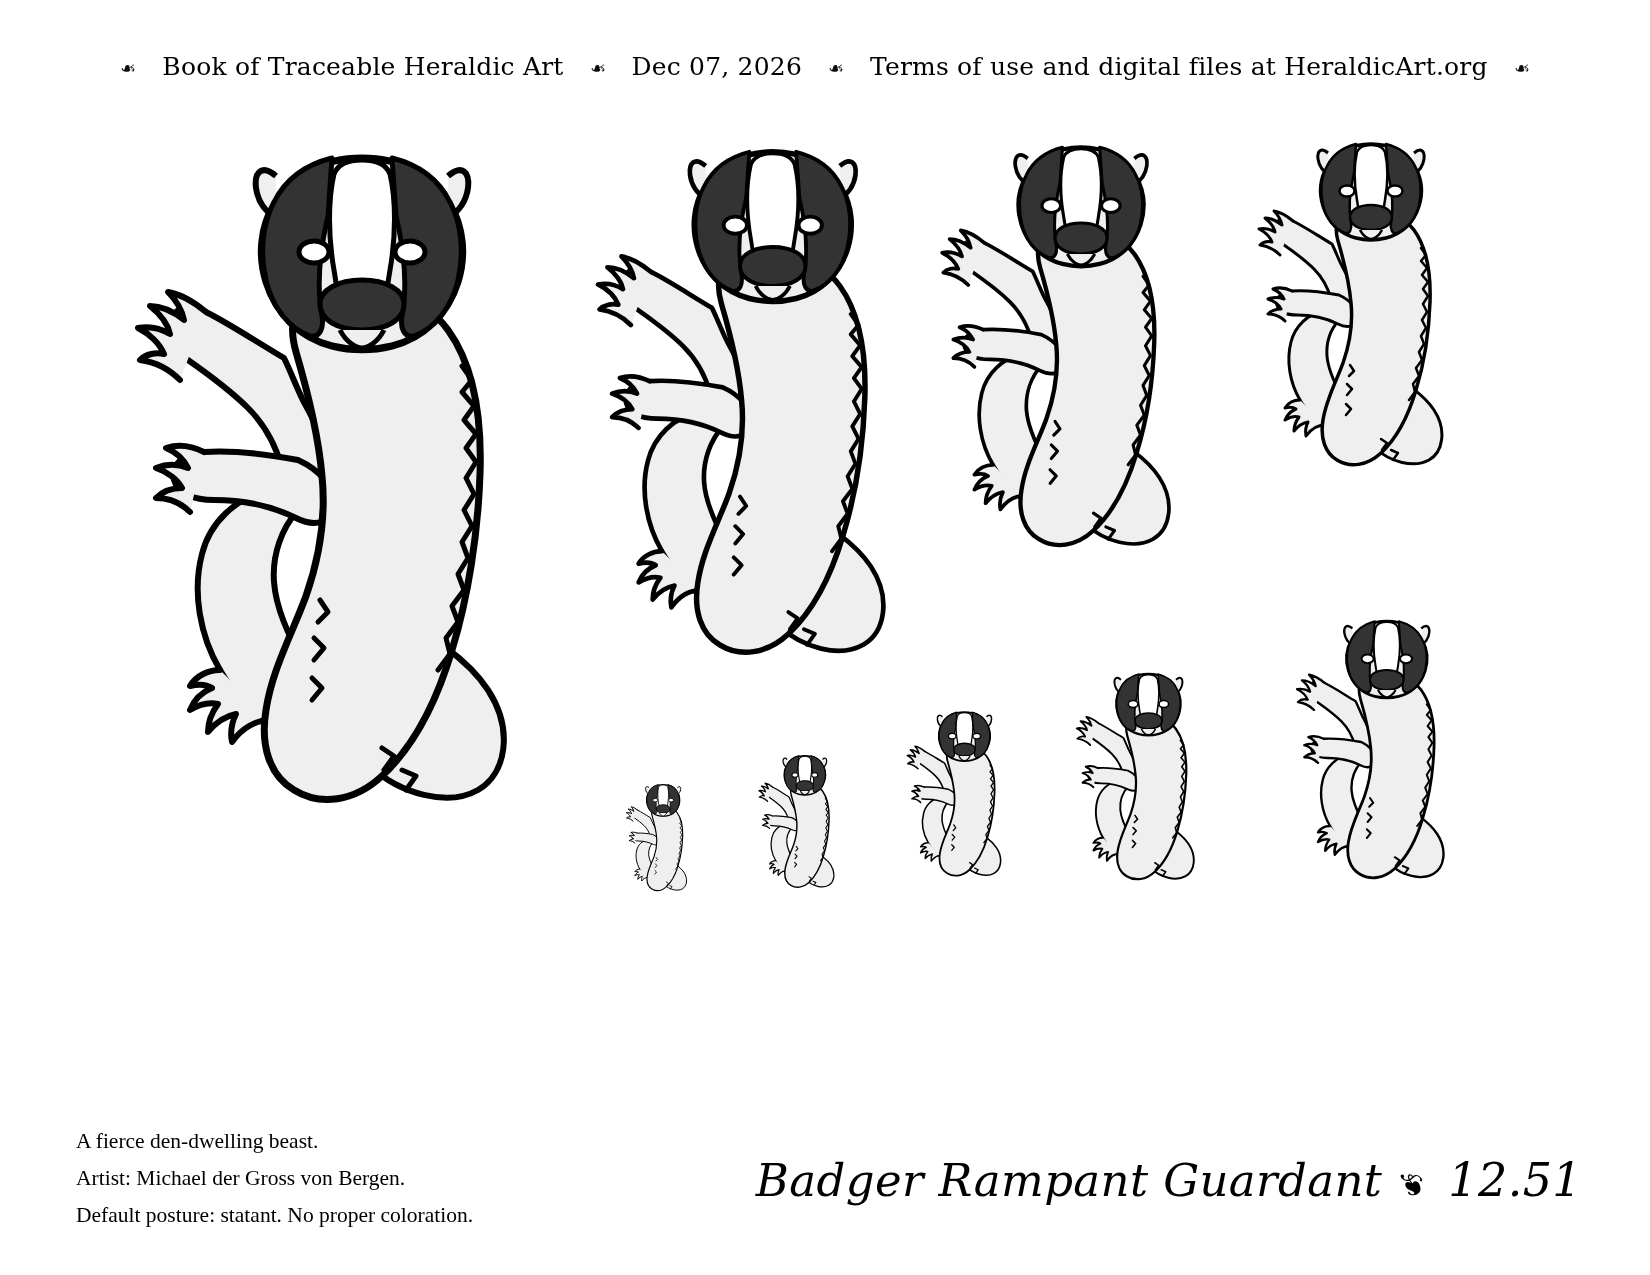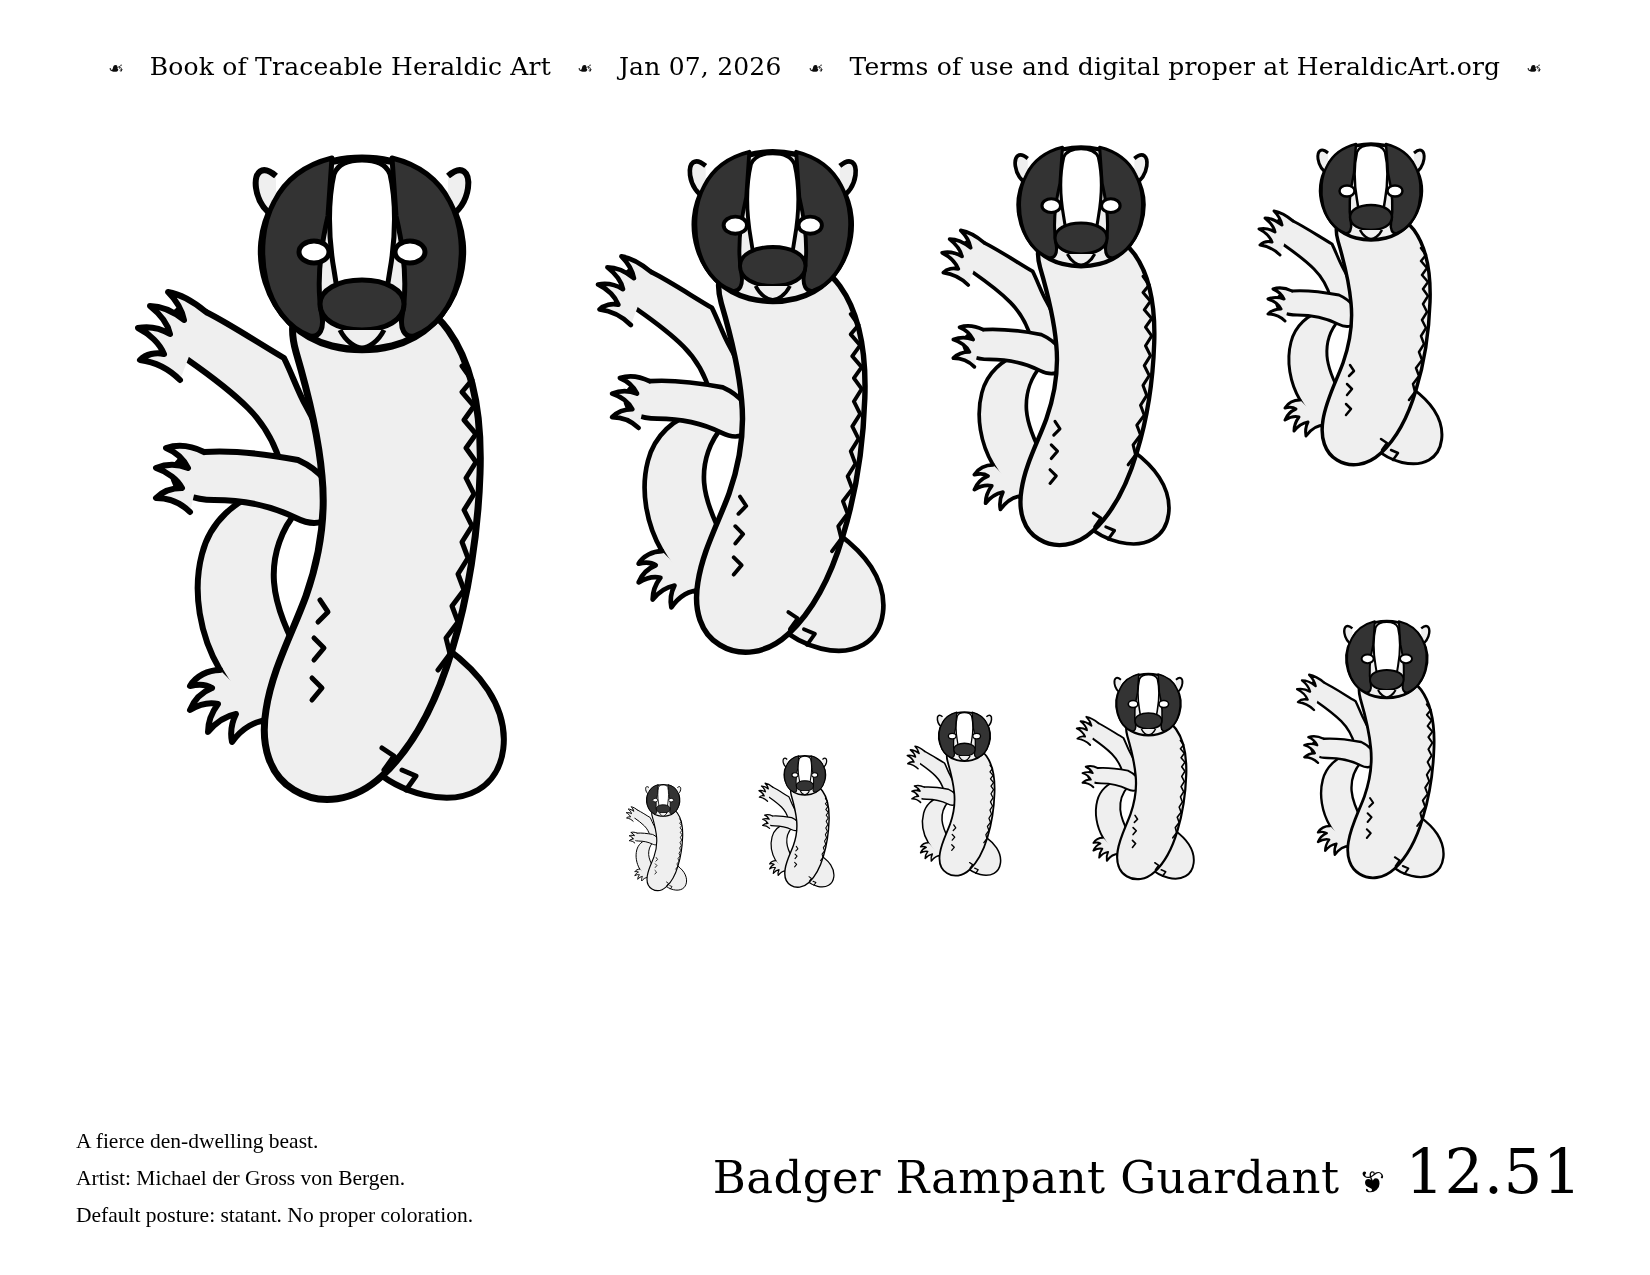--- a/index.html
+++ b/index.html
@@ -69,50 +69,51 @@
   }
   .notes div { white-space: nowrap; }
 
   .title-block {
     position: absolute;
     right: 68px;
     bottom: 68px;
     display: flex;
     align-items: baseline;
     white-space: nowrap;
+    font-style: italic;
   }
   .title-text {
     font-family: "DejaVu Serif", serif;
     font-size: 45px;
     letter-spacing: 0.4px;
   }
   .title-leaf {
     font-family: "DejaVu Serif", serif;
     font-size: 31px;
     display: inline-block;
     transform: scaleX(-1);
     margin: 0 20px;
   }
   .title-number {
     font-family: "DejaVu Serif", serif;
-    font-size: 61px;
+    font-size: 46px;
     letter-spacing: 0.4px;
   }
 </style>
 </head>
 <body>
 
 <div class="header">
   <span class="header-inner">
     <span class="leaf small">❧</span>
     <span class="header-text">Book of Traceable Heraldic Art</span>
     <span class="leaf small">❧</span>
-    <span class="header-text">Jan 07, 2026</span>
-    <span class="leaf small">❧</span>
-    <span class="header-text">Terms of use and digital proper at HeraldicArt.org</span>
+    <span class="header-text">Dec 07, 2026</span>
+    <span class="leaf small">❧</span>
+    <span class="header-text">Terms of use and digital files at HeraldicArt.org</span>
     <span class="leaf small">❧</span>
   </span>
 </div>
 
 <div class="art-area">
 
   <svg width="0" height="0" style="position:absolute">
     <defs>
       <g id="badger-art">
 

